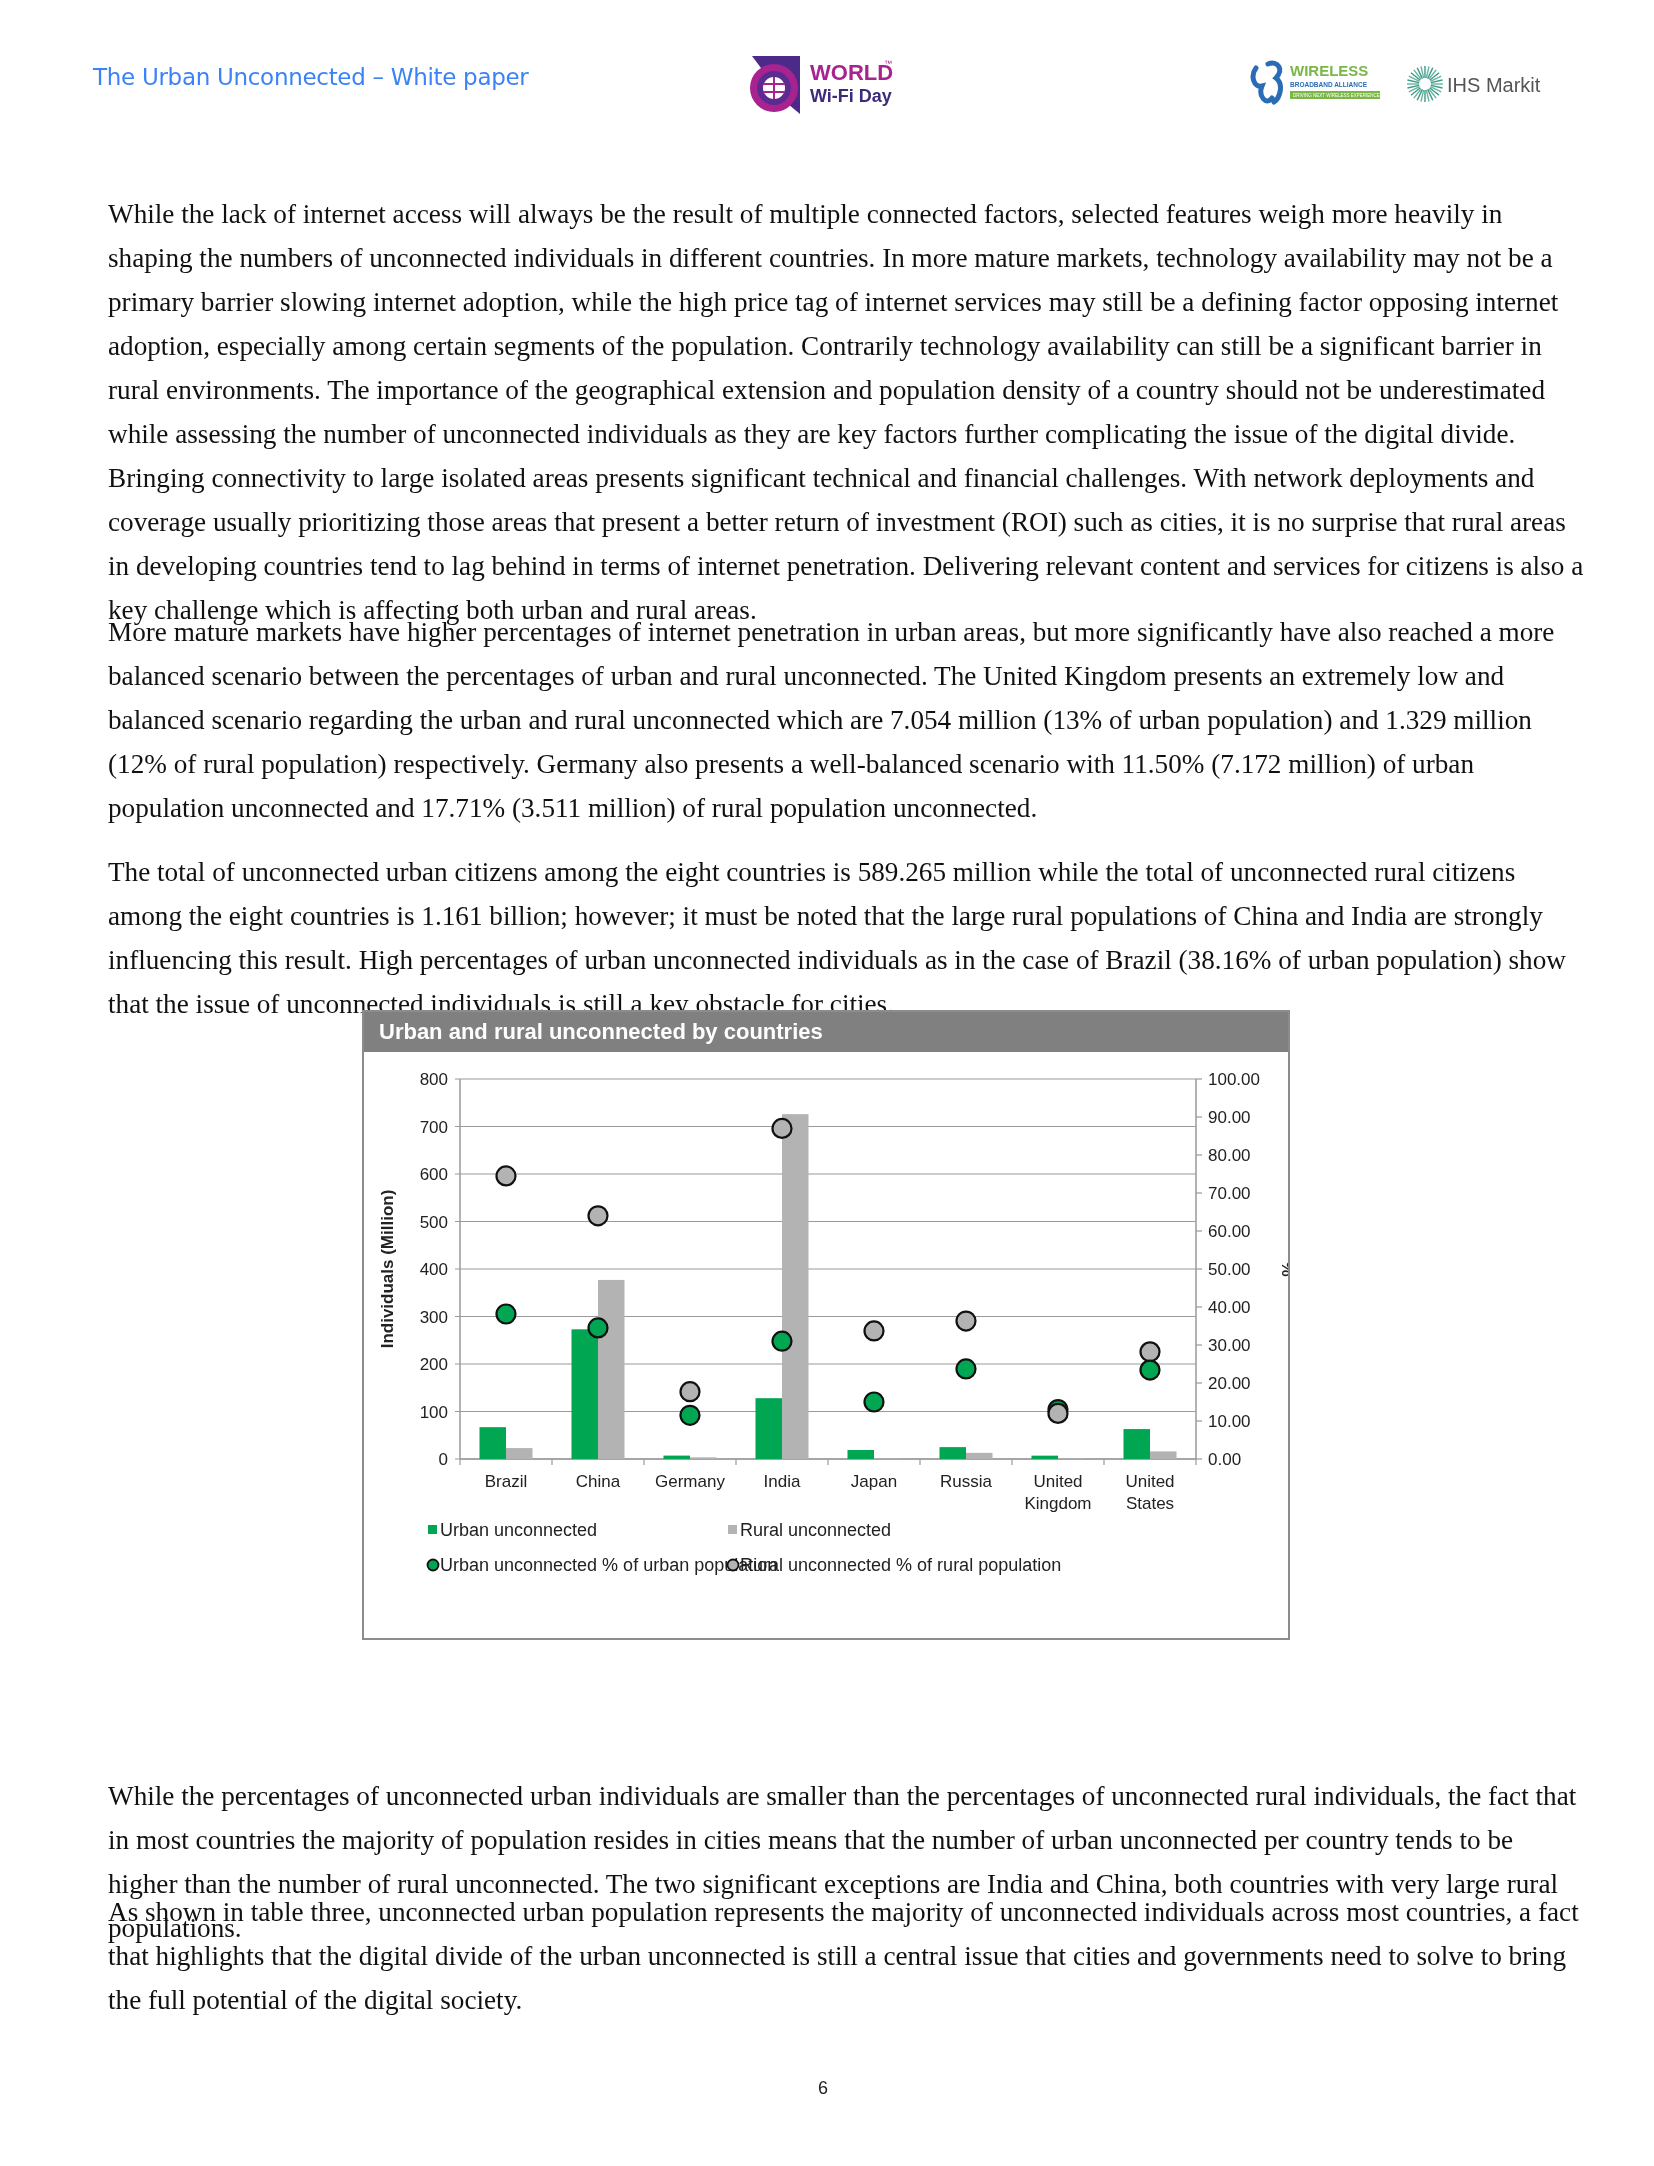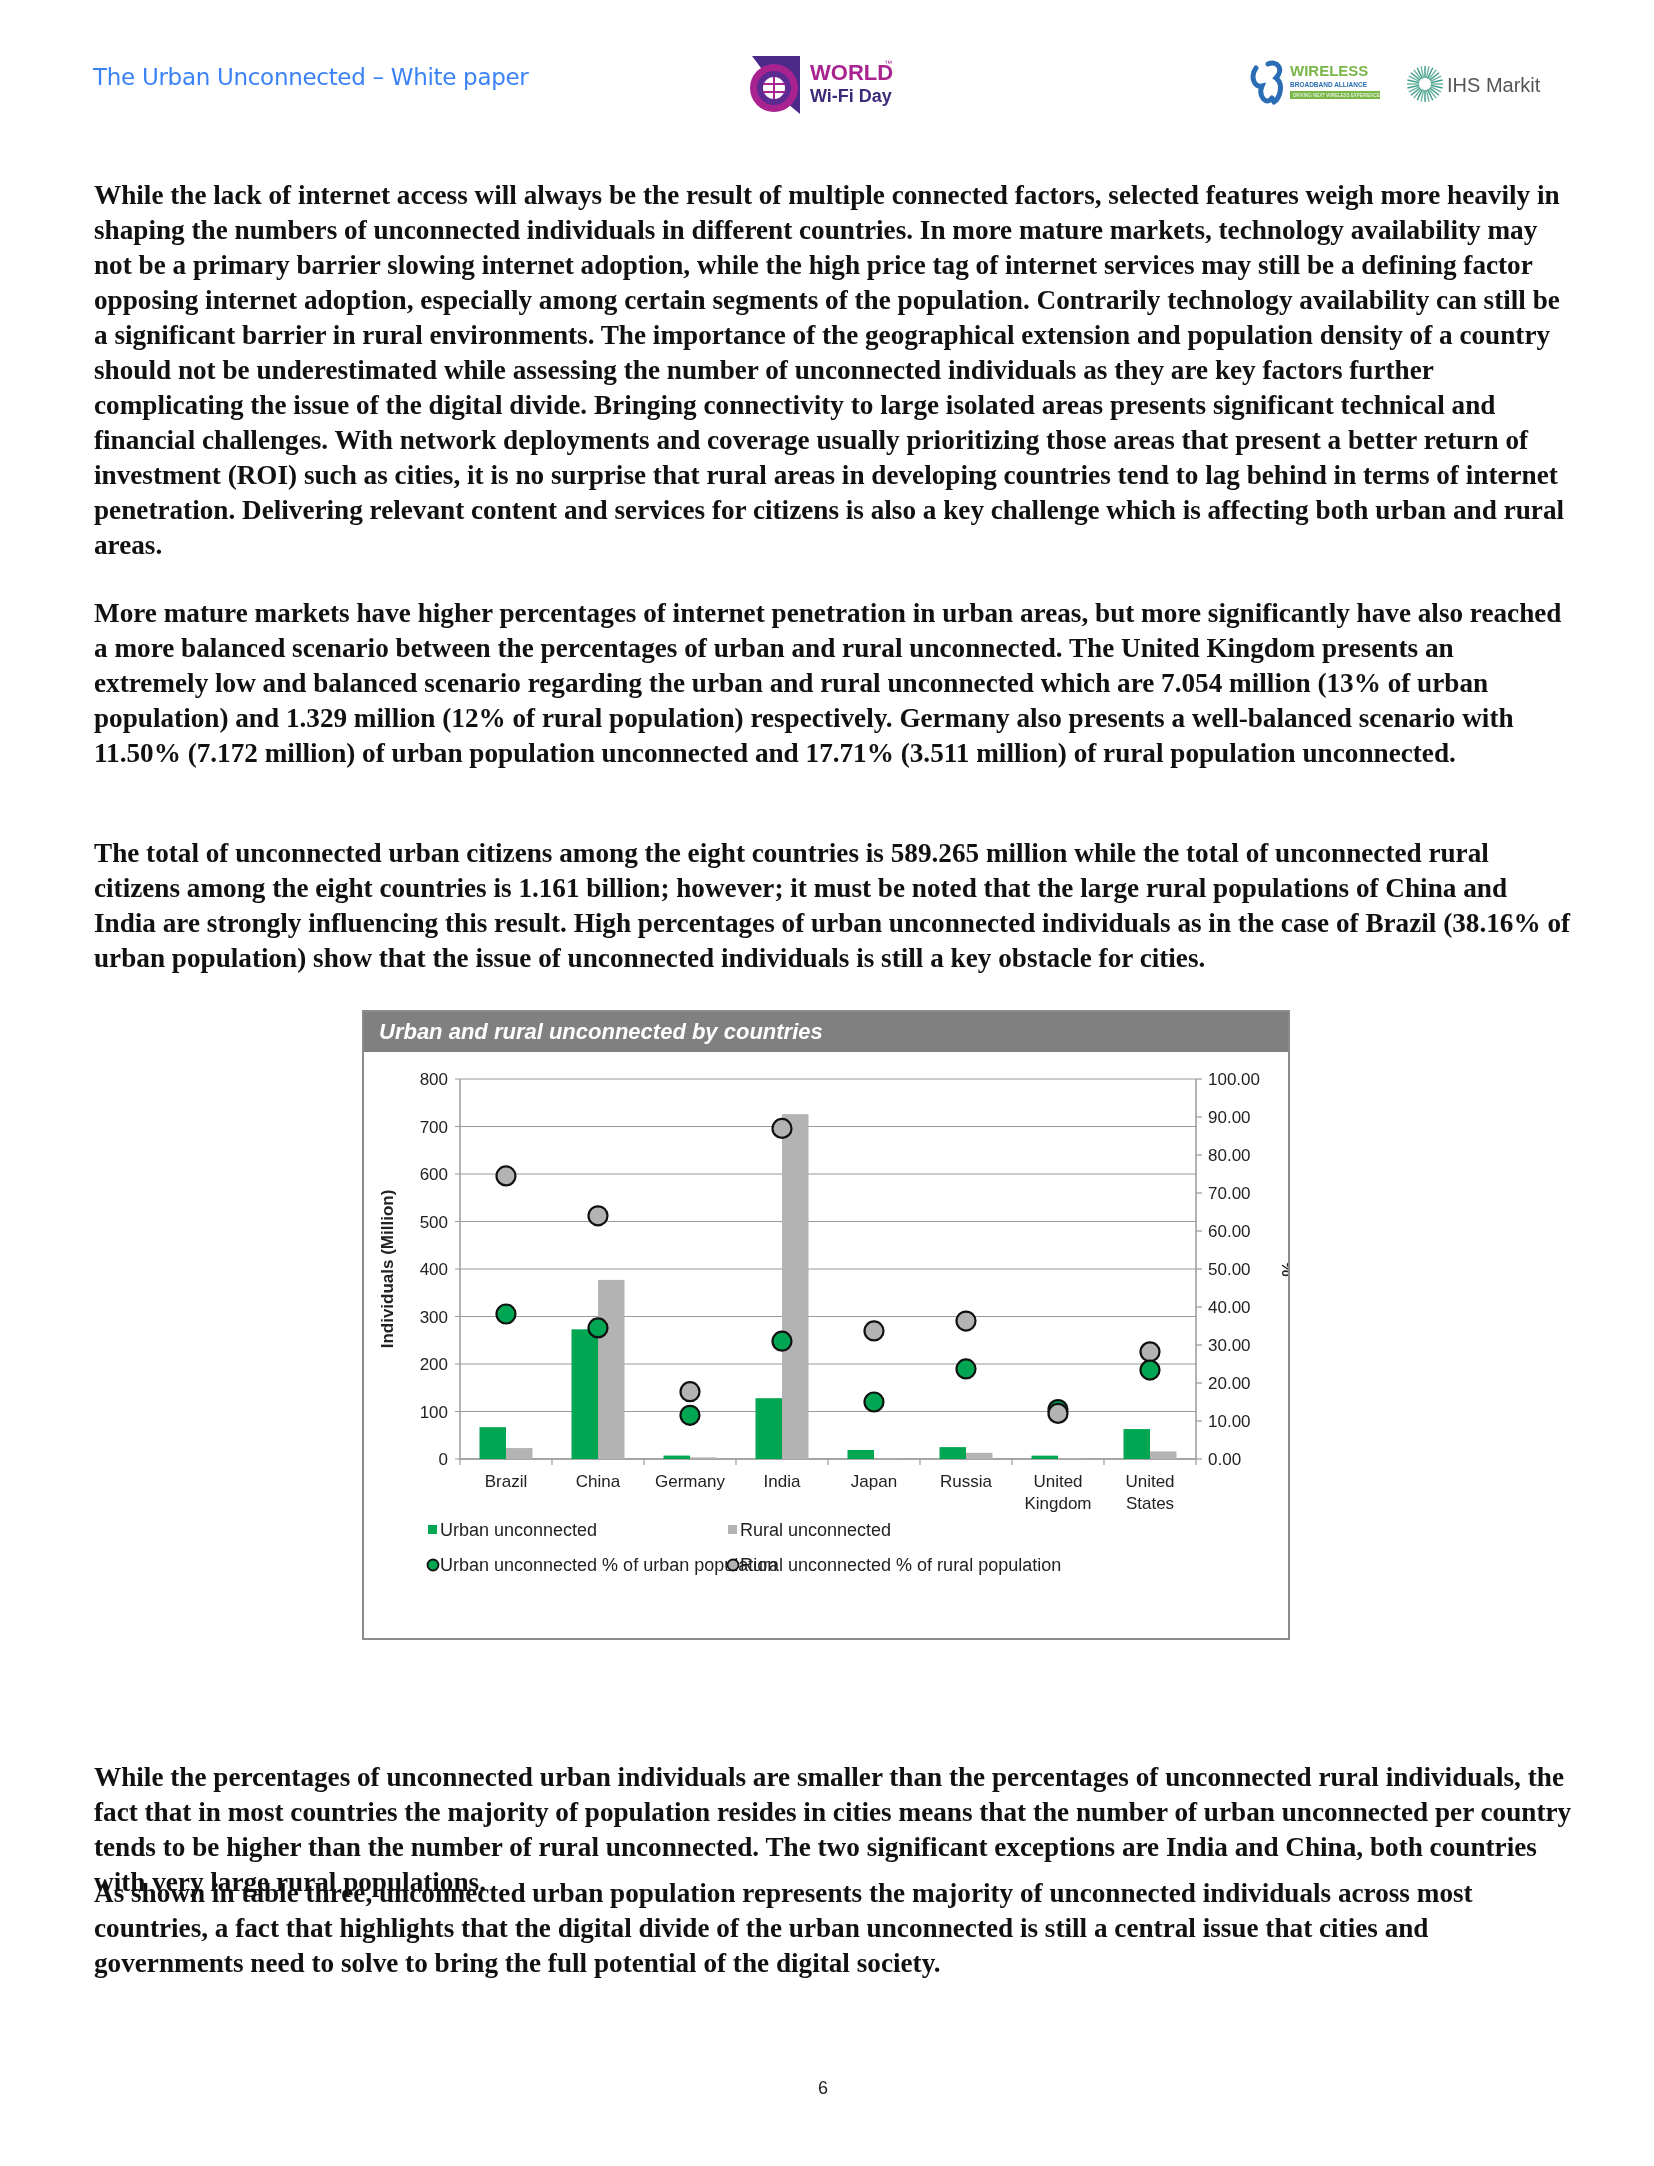--- a/index.html
+++ b/index.html
@@ -7,38 +7,38 @@
   .header-title {
     position: absolute; left: 93px; top: 64px;
     font-family: "DejaVu Sans", sans-serif; font-size: 23px; color: #3b82f6;
     letter-spacing: -0.3px;
   }
   .logo-wwd { position: absolute; left: 748px; top: 54px; width: 180px; height: 62px; }
   .logo-wba { position: absolute; left: 1248px; top: 58px; width: 150px; height: 50px; }
   .logo-ihs { position: absolute; left: 1405px; top: 64px; width: 160px; height: 40px; }
   .body-text {
     position: absolute; left: 94px; width: 1480px;
-    font-family: "Liberation Serif", serif; font-size: 27.2px; line-height: 35px;
-    color: #111; margin: 0; font-weight: bold;
+    font-family: "Liberation Serif", serif; font-size: 27.2px; line-height: 44px;
+    color: #111; margin: 14px;
   }
   .p1 { top: 178px; }
   .p2 { top: 596px; }
   .p3 { top: 836px; }
   .p4 { top: 1760px; }
   .p5 { top: 1876px; }
   .chart-box {
     position: absolute; left: 362px; top: 1010px; width: 928px; height: 630px;
     border: 2px solid #8c8c8c; box-sizing: border-box; background: #fff;
   }
   .chart-header {
     position: absolute; left: 0; top: 0; right: 0; height: 40px; background: #808080;
   }
   .chart-title {
     position: absolute; left: 15px; top: 7px; color: #fff;
-    font-family: "Liberation Sans", sans-serif; font-weight: bold; font-size: 22px; font-style: italic;
+    font-family: "Liberation Sans", sans-serif; font-weight: bold; font-size: 22px;
   }
   svg.chart { position: absolute; left: 0; top: 0; }
   .axis-text { font-family: "Liberation Sans", sans-serif; font-size: 17px; fill: #222; }
   .axis-label { font-family: "Liberation Sans", sans-serif; font-size: 17px; font-weight: bold; fill: #222; }
   .legend-text { font-family: "Liberation Sans", sans-serif; font-size: 18px; fill: #222; }
   .page-number {
     position: absolute; left: 818px; top: 2078px;
     font-family: "Liberation Sans", sans-serif; font-size: 18px; color: #222;
   }
 </style>

